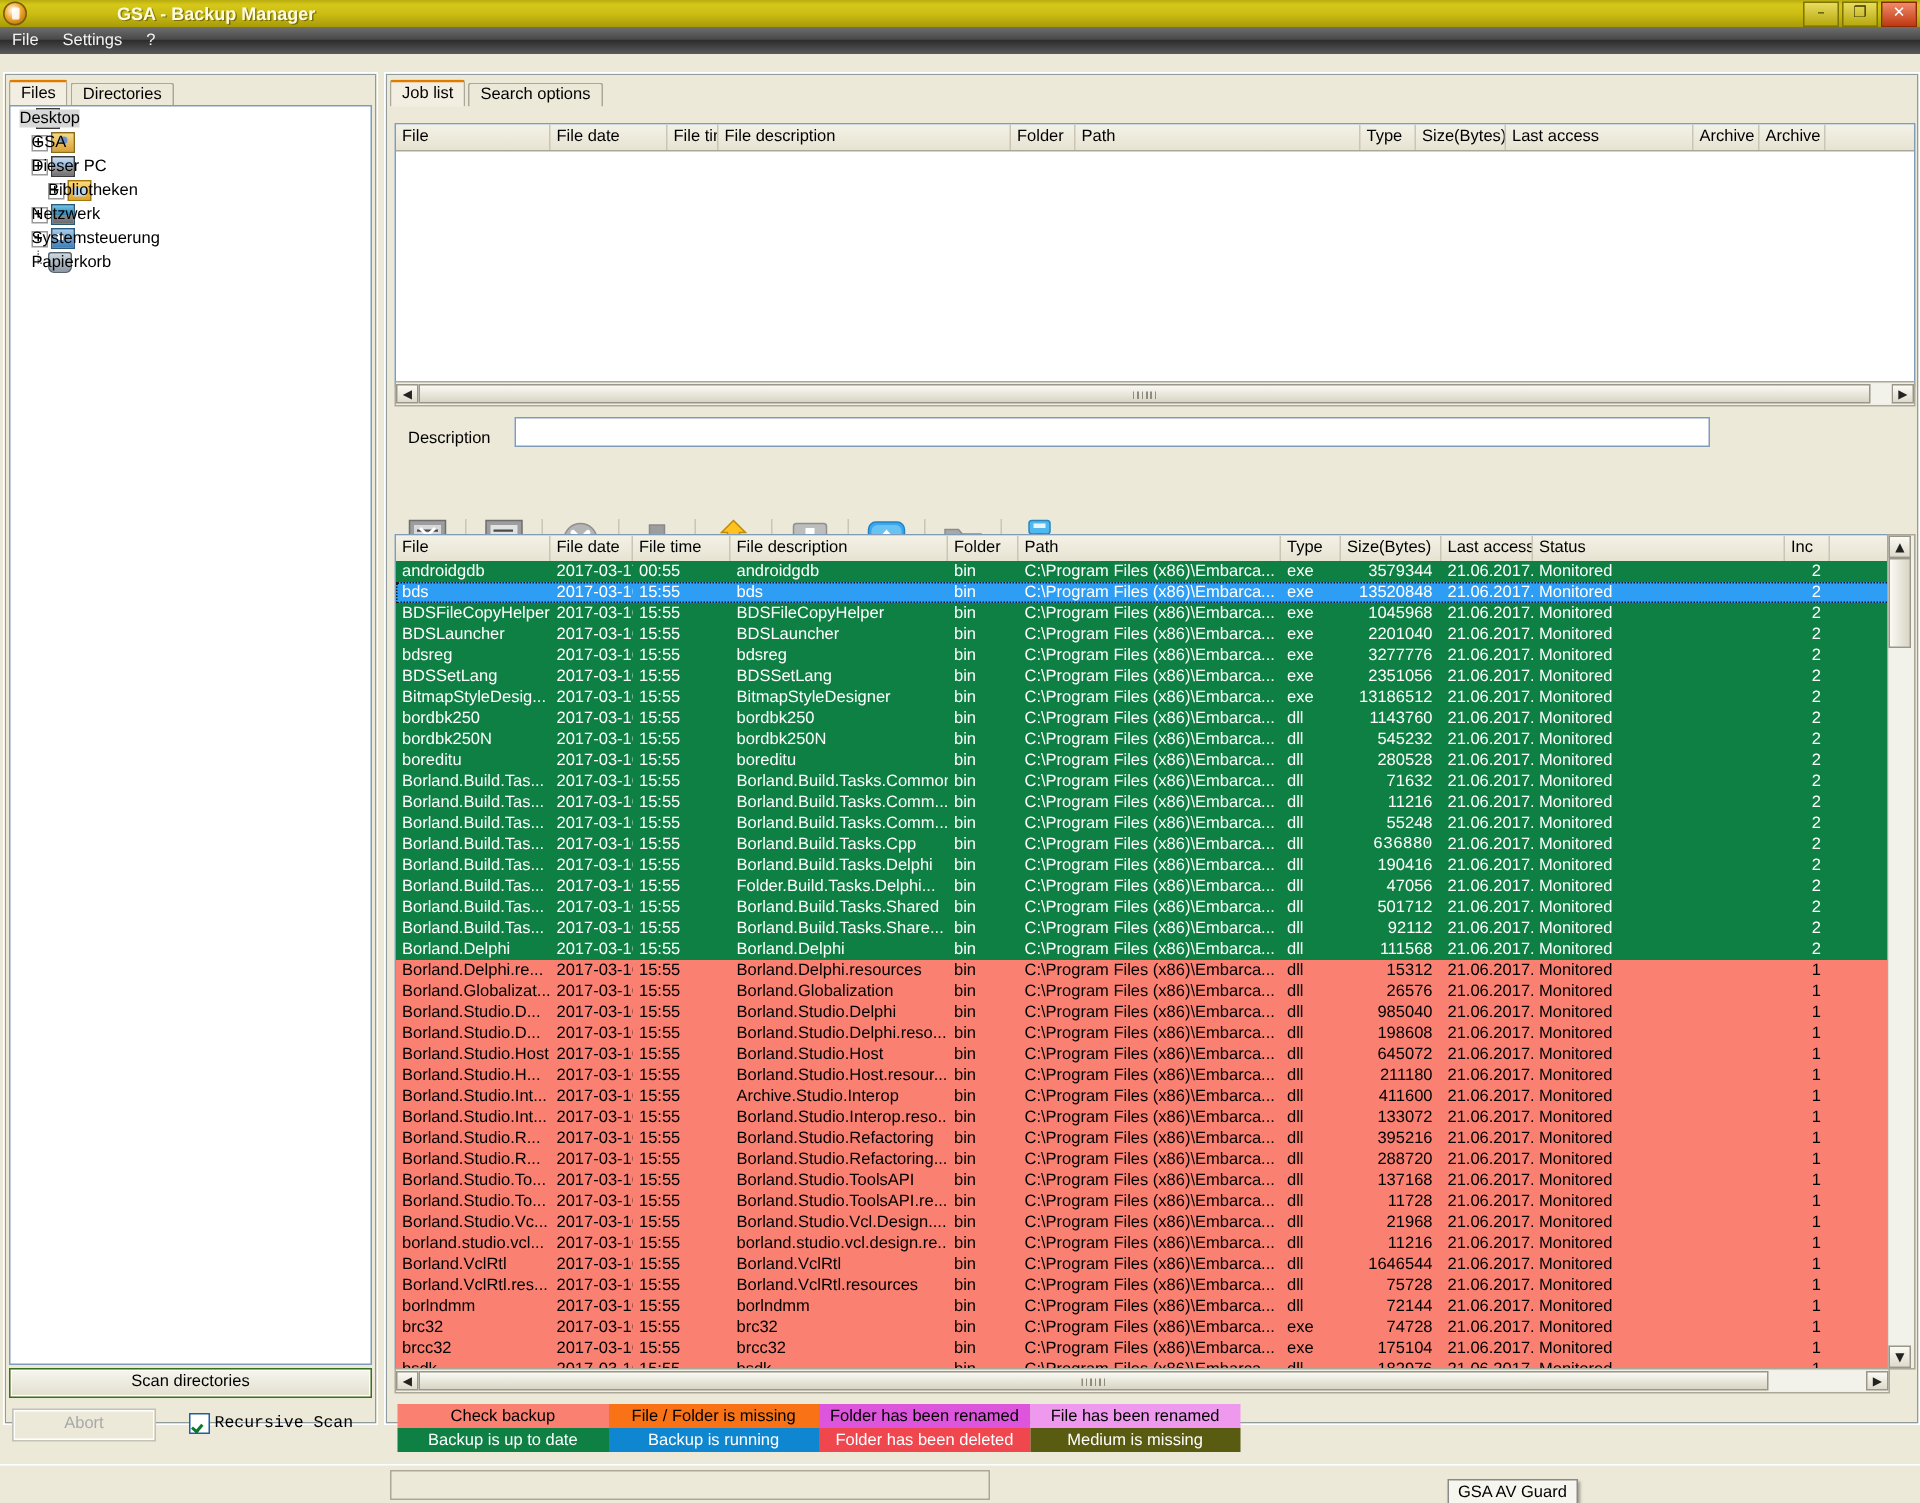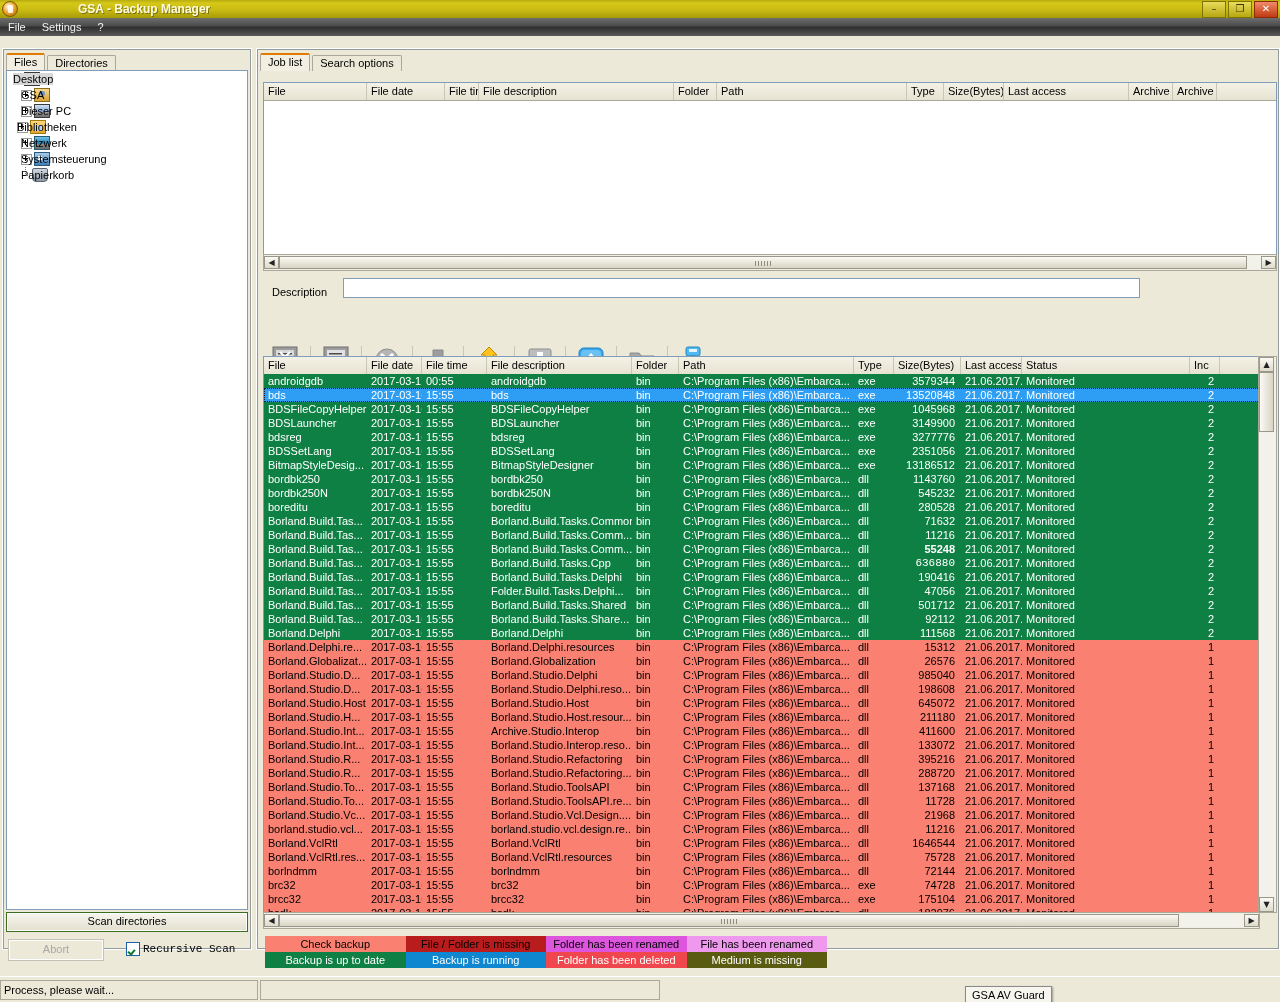--- a/index.html
+++ b/index.html
@@ -246,21 +246,21 @@
         <div class="tnode" style="padding-left: 14px;">
           <span class="exp"></span>
           <span class="ico ico-user"></span>
           <span class="lbl">GSA</span>
         </div>
         <div class="tnode" style="padding-left: 14px;">
           <span class="exp"></span>
           <span class="ico ico-pc"></span>
           <span class="lbl">Dieser PC</span>
         </div>
-        <div class="tnode" style="padding-left: 10px;">
+        <div class="tnode" style="padding-left: 25px;">
           <span class="exp"></span>
           <span class="ico ico-lib"></span>
           <span class="lbl">Bibliotheken</span>
         </div>
         <div class="tnode" style="padding-left: 14px;">
           <span class="exp"></span>
           <span class="ico ico-net"></span>
           <span class="lbl">Netzwerk</span>
         </div>
         <div class="tnode" style="padding-left: 14px;">
@@ -460,21 +460,21 @@
           <div class="gc num" style="width: 30px;">2</div>
         </div>
         <div class="grow green">
           <div class="gc" style="width: 103px;">BDSLauncher</div>
           <div class="gc" style="width: 55px;">2017-03-16</div>
           <div class="gc" style="width: 65px;">15:55</div>
           <div class="gc" style="width: 145px;">BDSLauncher</div>
           <div class="gc" style="width: 47px;">bin</div>
           <div class="gc" style="width: 175px;">C:\Program Files (x86)\Embarca...</div>
           <div class="gc" style="width: 40px;">exe</div>
-          <div class="gc num" style="width: 67px;">3149900</div>
+          <div class="gc num" style="width: 67px;">2201040</div>
           <div class="gc" style="width: 61px;">21.06.2017...</div>
           <div class="gc" style="width: 168px;">Monitored</div>
           <div class="gc num" style="width: 30px;">2</div>
         </div>
         <div class="grow green">
           <div class="gc" style="width: 103px;">bdsreg</div>
           <div class="gc" style="width: 55px;">2017-03-16</div>
           <div class="gc" style="width: 65px;">15:55</div>
           <div class="gc" style="width: 145px;">bdsreg</div>
           <div class="gc" style="width: 47px;">bin</div>
@@ -577,21 +577,21 @@
           <div class="gc num" style="width: 30px;">2</div>
         </div>
         <div class="grow green">
           <div class="gc" style="width: 103px;">Borland.Build.Tas...</div>
           <div class="gc" style="width: 55px;">2017-03-16</div>
           <div class="gc" style="width: 65px;">15:55</div>
           <div class="gc" style="width: 145px;">Borland.Build.Tasks.Comm...</div>
           <div class="gc" style="width: 47px;">bin</div>
           <div class="gc" style="width: 175px;">C:\Program Files (x86)\Embarca...</div>
           <div class="gc" style="width: 40px;">dll</div>
-          <div class="gc num" style="width: 67px; font-weight: bold;">55248</div>
+          <div class="gc num" style="width: 67px;">55248</div>
           <div class="gc" style="width: 61px;">21.06.2017...</div>
           <div class="gc" style="width: 168px;">Monitored</div>
           <div class="gc num" style="width: 30px;">2</div>
         </div>
         <div class="grow green">
           <div class="gc" style="width: 103px;">Borland.Build.Tas...</div>
           <div class="gc" style="width: 55px;">2017-03-16</div>
           <div class="gc" style="width: 65px;">15:55</div>
           <div class="gc" style="width: 145px;">Borland.Build.Tasks.Cpp</div>
           <div class="gc" style="width: 47px;">bin</div>
@@ -943,29 +943,28 @@
     <div class="sb-track">
       <div class="sb-thumb" style="left:0;width:900px;">
           <span class="grip"></span>
         </div>
     </div>
     <div class="sb-arrow">▶</div>
   </div>
 
   <div class="legend" id="legend" style="left:265px;top:900px;width:562px;height:32px;">
       <div class="lgi" style="background: rgb(250, 128, 114); color: rgb(0, 0, 0);">Check backup</div>
-      <div class="lgi" style="background: #b91c1c; color: rgb(0, 0, 0);">File / Folder is missing</div>
+      <div class="lgi" style="background: #f97316; color: rgb(0, 0, 0);">File / Folder is missing</div>
       <div class="lgi" style="background: rgb(221, 85, 221); color: rgb(0, 0, 0);">Folder has been renamed</div>
       <div class="lgi" style="background: rgb(238, 153, 238); color: rgb(0, 0, 0);">File has been renamed</div>
       <div class="lgi" style="background: rgb(15, 128, 68); color: rgb(255, 255, 255);">Backup is up to date</div>
       <div class="lgi" style="background: rgb(15, 134, 208); color: rgb(255, 255, 255);">Backup is running</div>
       <div class="lgi" style="background: rgb(240, 71, 79); color: rgb(255, 255, 255);">Folder has been deleted</div>
       <div class="lgi" style="background: rgb(88, 91, 16); color: rgb(255, 255, 255);">Medium is missing</div>
     </div>
 
 </div>
 
 <div class="statusbar">
-  <div class="sbpane" style="left:0;width:258px;">Process, please wait...</div>
   <div class="sbpane" style="left:260px;width:400px;"></div>
 </div>
 
 <div class="tooltip" style="left:965px;top:986px;">GSA AV Guard</div>
 
 </body></html>

